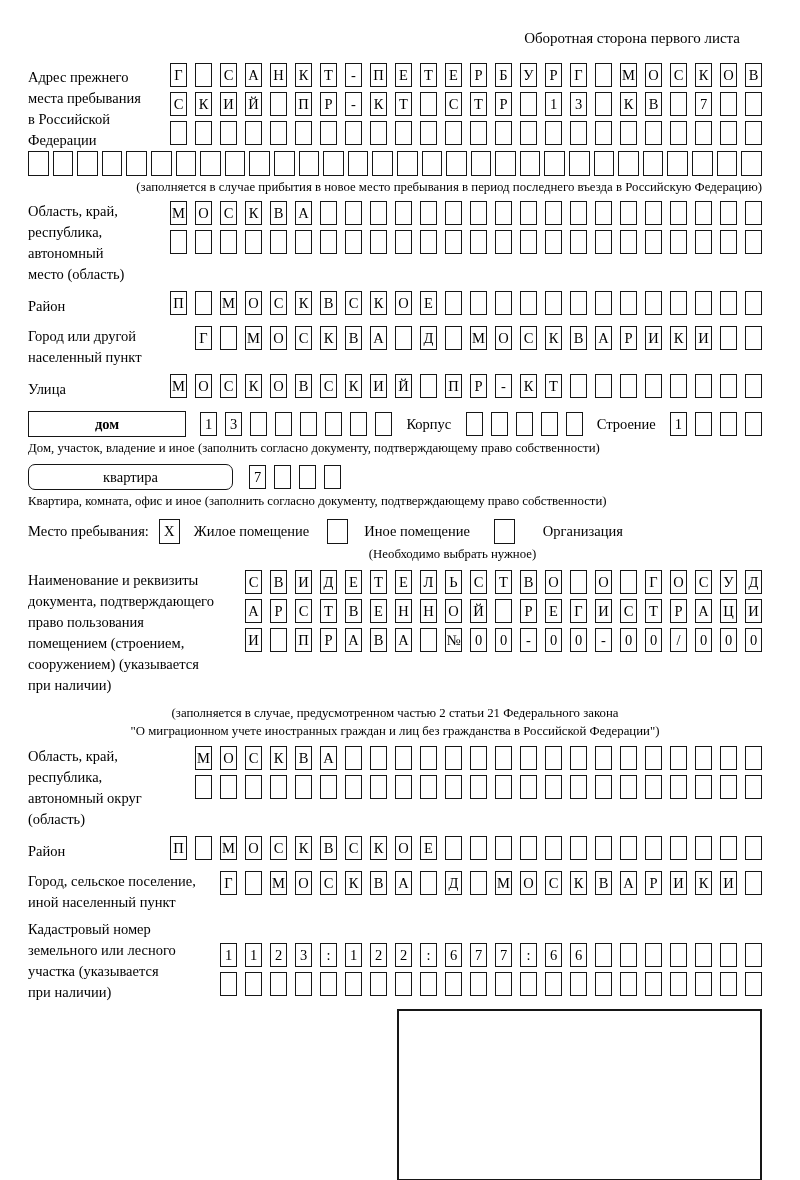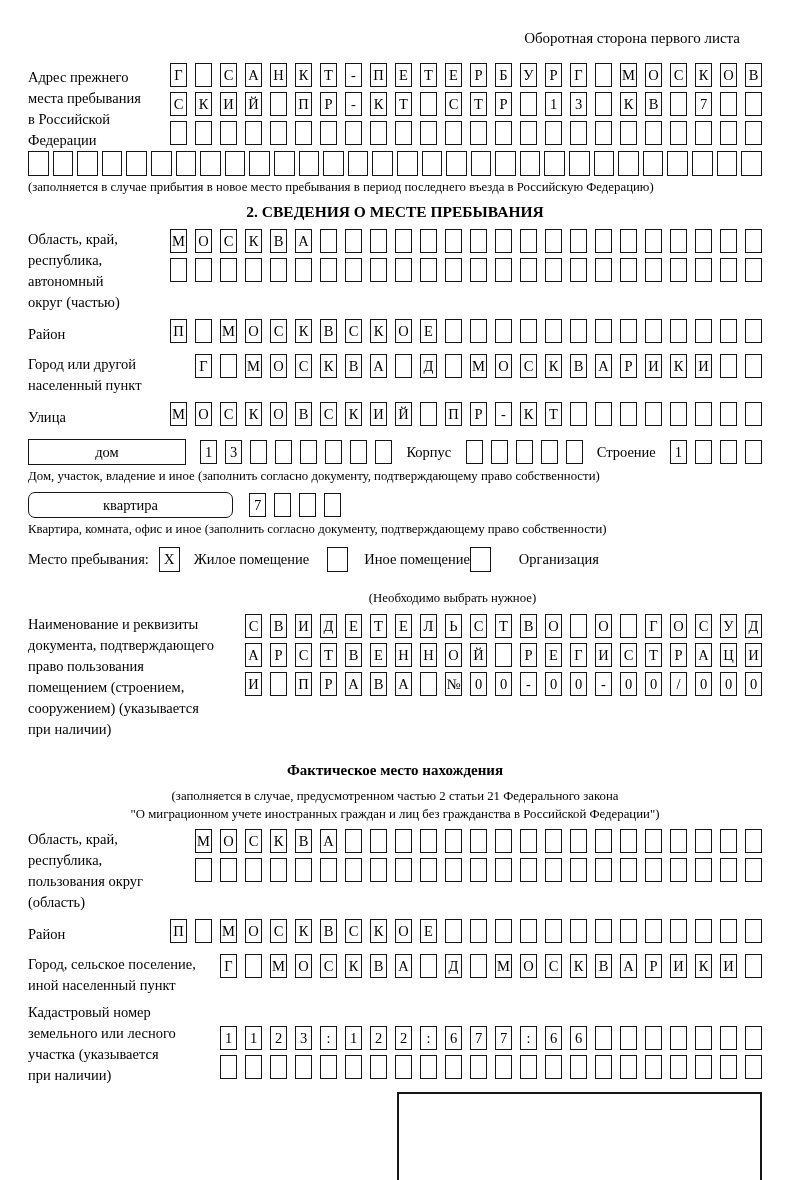--- a/index.html
+++ b/index.html
@@ -20,44 +20,44 @@
     font-size:14.5px; line-height:1;
   }
   .cellrow.wide { gap:4px; margin-bottom:4px; }
   .cellrow.wide .cell { flex:0 0 20.6px; width:20.6px; height:25px; }
   .lbl { font-size:14.5px; line-height:21px; }
   .grid-right { margin-left:auto; }
 
   .addr-block { display:flex; margin-top:16px;gap:17px; }
   .addr-label { width:150px; padding-top:4px; }
 
-  .note { font-size:12.8px; text-align:left; margin-top:2px; }
+  .note { font-size:12.8px; text-align:right; margin-top:2px; }
   .sec-title { font-size:15.5px; font-weight:bold; text-align:center; margin-top:8px; margin-bottom:8px; }
 
   .frow { display:flex; align-items:flex-start; margin-top:6px; }
   .frow .one-label { padding-top:5px; }
 
   .house-row { display:flex; align-items:center; justify-content:space-between; margin-top:8px; }
   .label-box {
     box-sizing:border-box; border:1.6px solid #161616; height:26px;
     display:flex; align-items:center; justify-content:center; font-size:14.5px;
   }
-  .label-box.dom { width:158px; }
+  .label-box.dom { width:158px;font-weight:bold; }
   .label-box.kv  { width:205px; margin-right:16px;border-radius:7px; }
   .inline-lbl { font-size:14.5px; white-space:nowrap; }
   .caption { font-size:12.8px; margin-top:4px; }
 
   .apt-row { display:flex; align-items:center; margin-top:8px; }
 
   .stay-row { display:flex; align-items:center; margin-top:10px; font-size:14.5px; }
   .chk {
     box-sizing:border-box; width:21px; height:25px; border:1.6px solid #161616;
     display:flex; align-items:center; justify-content:center; font-size:14.5px; flex:0 0 21px;
   }
-  .stay-note { font-size:12.8px; text-align:center; padding-left:115px; margin-top:19px; }
+  .stay-note { font-size:12.8px; text-align:center; padding-left:115px; margin-top:3px; }
 
   .doc-block { display:flex; margin-top:8px; }
   .doc-label { width:225px; }
 
   .fact-title { font-size:15px; font-weight:bold; text-align:center; margin-top:22px; }
   .fact-note { font-size:12.8px; text-align:center; line-height:18px; margin-top:8px; margin-bottom:6px; }
 
   .stamp-wrap { width:365px; margin-left:auto; margin-top:6px; }
   .stamp-box { box-sizing:border-box; width:365px; height:172px; border:2px solid #161616; }
 </style>
@@ -183,28 +183,27 @@
       <span class="cell"></span>
       <span class="cell"></span>
       <span class="cell"></span>
       <span class="cell"></span>
       <span class="cell"></span>
       <span class="cell"></span>
       <span class="cell"></span>
     </div>
   <div class="note">(заполняется в случае прибытия в новое место пребывания в период последнего въезда в Российскую Федерацию)</div>
 
-  <div class="sec-title">2. СВЕДЕНИЯ О МЕСТЕ ПРЕБЫВАНИЯ</div>
 
   <div class="frow">
     <div class="lbl">
         <div>Область, край,</div>
         <div>республика,</div>
         <div>автономный</div>
-        <div>округ (частью)</div>
+        <div>место (область)</div>
       </div>
     <div class="grid-right">
       <div class="cellrow">
           <span class="cell">М</span>
           <span class="cell">О</span>
           <span class="cell">С</span>
           <span class="cell">К</span>
           <span class="cell">В</span>
           <span class="cell">А</span>
           <span class="cell"></span>
@@ -386,21 +385,21 @@
         <span class="cell"></span>
       </div>
   </div>
   <div class="caption">Квартира, комната, офис и иное (заполнить согласно документу, подтверждающему право собственности)</div>
 
   <div class="stay-row">
     <span style="margin-right:10px">Место пребывания:</span>
     <span class="chk">X</span>
     <span style="margin-left:14px; margin-right:18px">Жилое помещение</span>
     <span class="chk"></span>
-    <span style="margin-left:16px; ">Иное помещение</span>
+    <span style="margin-left:16px; margin-right:24px">Иное помещение</span>
     <span class="chk"></span>
     <span style="margin-left:28px">Организация</span>
   </div>
   <div class="stay-note">(Необходимо выбрать нужное)</div>
 
   <div class="doc-block">
     <div class="doc-label lbl">
         <div>Наименование и реквизиты</div>
         <div>документа, подтверждающего</div>
         <div>право пользования</div>
@@ -474,31 +473,30 @@
           <span class="cell">0</span>
           <span class="cell">0</span>
           <span class="cell">/</span>
           <span class="cell">0</span>
           <span class="cell">0</span>
           <span class="cell">0</span>
         </div>
     </div>
   </div>
 
-  <div class="fact-title">Фактическое место нахождения</div>
   <div class="fact-note">
       <div>(заполняется в случае, предусмотренном частью 2 статьи 21 Федерального закона</div>
       <div>"О миграционном учете иностранных граждан и лиц без гражданства в Российской Федерации")</div>
     </div>
 
   <div class="frow">
     <div class="lbl">
         <div>Область, край,</div>
         <div>республика,</div>
-        <div>пользования округ</div>
+        <div>автономный округ</div>
         <div>(область)</div>
       </div>
     <div class="grid-right">
       <div class="cellrow">
           <span class="cell">М</span>
           <span class="cell">О</span>
           <span class="cell">С</span>
           <span class="cell">К</span>
           <span class="cell">В</span>
           <span class="cell">А</span>

